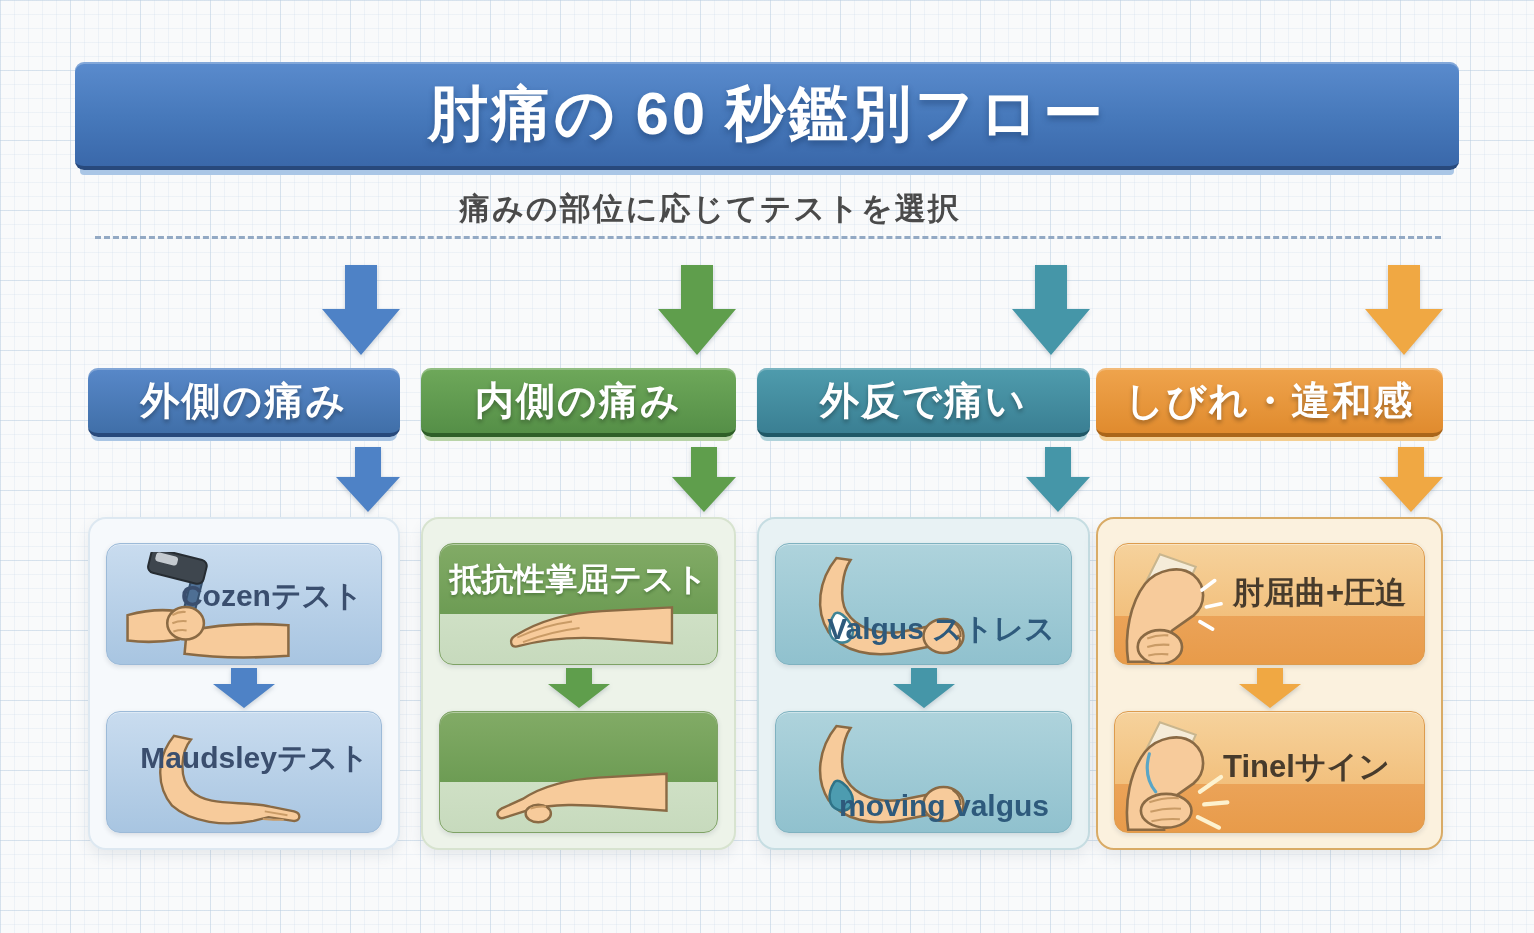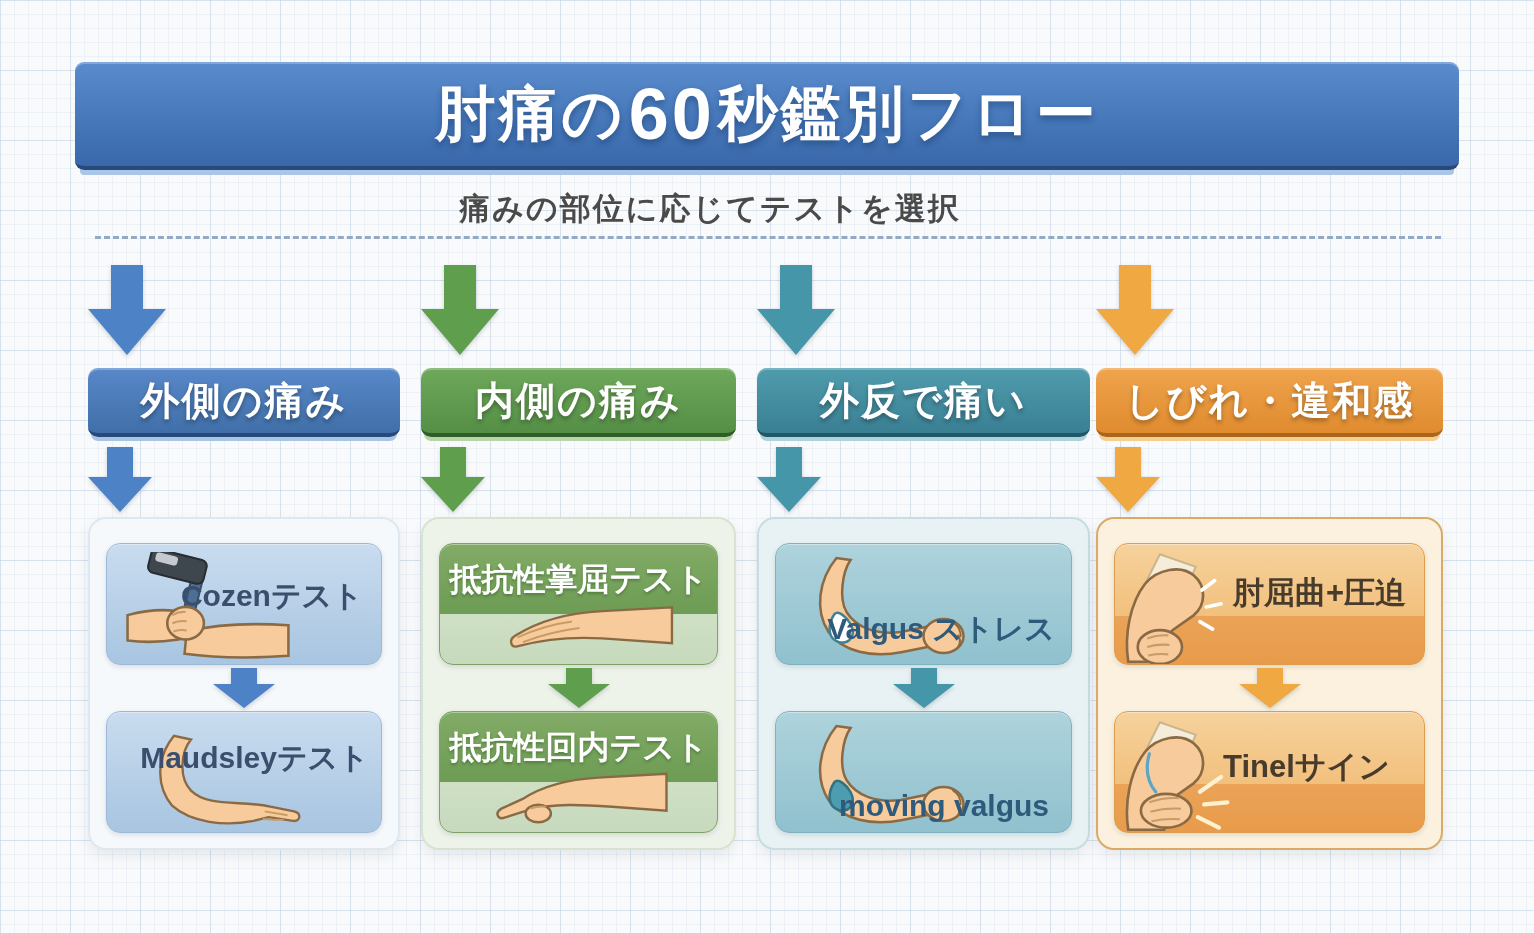--- a/index.html
+++ b/index.html
@@ -22,31 +22,31 @@
     position:absolute;left:75px;top:62px;width:1384px;height:104px;
     border-radius:9px;
     background:linear-gradient(#5a8bcd 0%,#4678ba 55%,#3a68aa 100%);
     border-bottom:4px solid #28497c;
     box-shadow:0 10px 0 -5px #aac6e6, inset 0 2px 0 rgba(255,255,255,.25);
     display:flex;align-items:center;justify-content:center;
     color:#fff;font-weight:800;font-size:60px;letter-spacing:3px;
     text-shadow:0 4px 6px rgba(20,50,95,.45);
     text-align:right;
   }
-  .title-num{font-size:72px;line-height:1;margin:0 3px;}
+  .title-num{font-size:60px;line-height:1;margin:0 17px;}
   .subtitle{
     position:absolute;top:188px;left:0;width:1420px;text-align:center;
     font-size:31px;font-weight:700;color:#4a4a4a;letter-spacing:2px;
   }
   .divider{
     position:absolute;top:236px;left:95px;width:1346px;height:0;
     border-top:3px dashed #93a9c4;
   }
   
-  .col{position:absolute;top:265px;display:flex;flex-direction:column;align-items:flex-start;}
+  .col{position:absolute;top:265px;display:flex;flex-direction:column;align-items:flex-end;}
   .col-1{left:88px;width:312px;}
   .col-2{left:421px;width:315px;}
   .col-3{left:757px;width:333px;}
   .col-4{left:1096px;width:347px;}
   .arrow-big{width:78px;height:90px;margin-bottom:13px;filter:drop-shadow(0 2px 2px rgba(70,90,110,.25));}
   .arrow-small{width:64px;height:65px;margin-bottom:5px;filter:drop-shadow(0 2px 2px rgba(70,90,110,.25));}
   .cat{
     width:100%;height:69px;border-radius:10px;box-sizing:border-box;
     display:flex;align-items:center;justify-content:center;
     font-size:39px;font-weight:800;color:#fff;letter-spacing:2px;
@@ -174,21 +174,20 @@
         <svg viewBox="0 0 62 40">
             <polygon class="arrow-fill" points="18,0 44,0 44,16 62,16 31,40 0,16 18,16"></polygon>
           </svg>
       </div>
       <div class="card">
         <svg class="illus il-pron" viewBox="0 0 180 70">
           <path d="M178 10 L108 14 C74 16 48 24 30 36 L8 46 C1 50 4 58 12 55 L34 48 C62 40 92 42 122 44 L178 48 Z" fill="#f7cb9b" stroke="#8a6a44" stroke-width="2.5"></path>
           <ellipse cx="46" cy="51" rx="13" ry="9" fill="#f7cb9b" stroke="#8a6a44" stroke-width="2.5"></ellipse>
           <path d="M38 46 q8 -3 16 -2" stroke="#c99b66" stroke-width="2" fill="none"></path>
         </svg>
-        <span class="label lbl-c">抵抗性回内テスト</span>
       </div>
     </div>
   </div>
 
   <div class="col col-3 c3">
     <svg class="arrow-big" viewBox="0 0 78 90">
         <polygon class="arrow-fill" points="23,0 55,0 55,44 78,44 39,90 0,44 23,44"></polygon>
       </svg>
     <div class="cat">外反で痛い</div>
     <svg class="arrow-small" viewBox="0 0 64 65">

